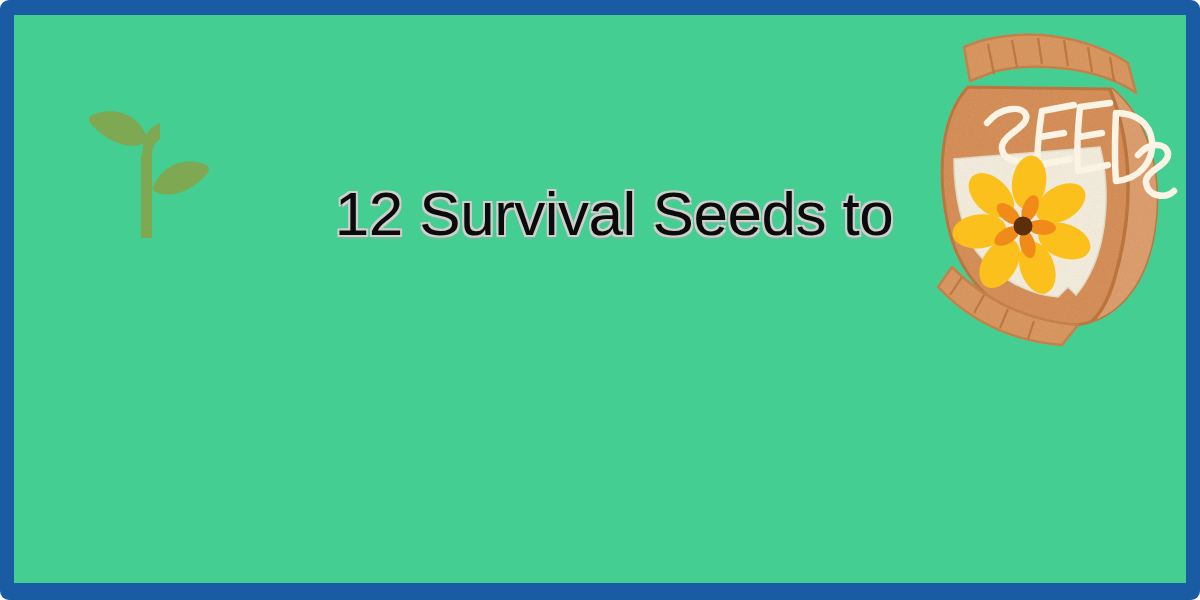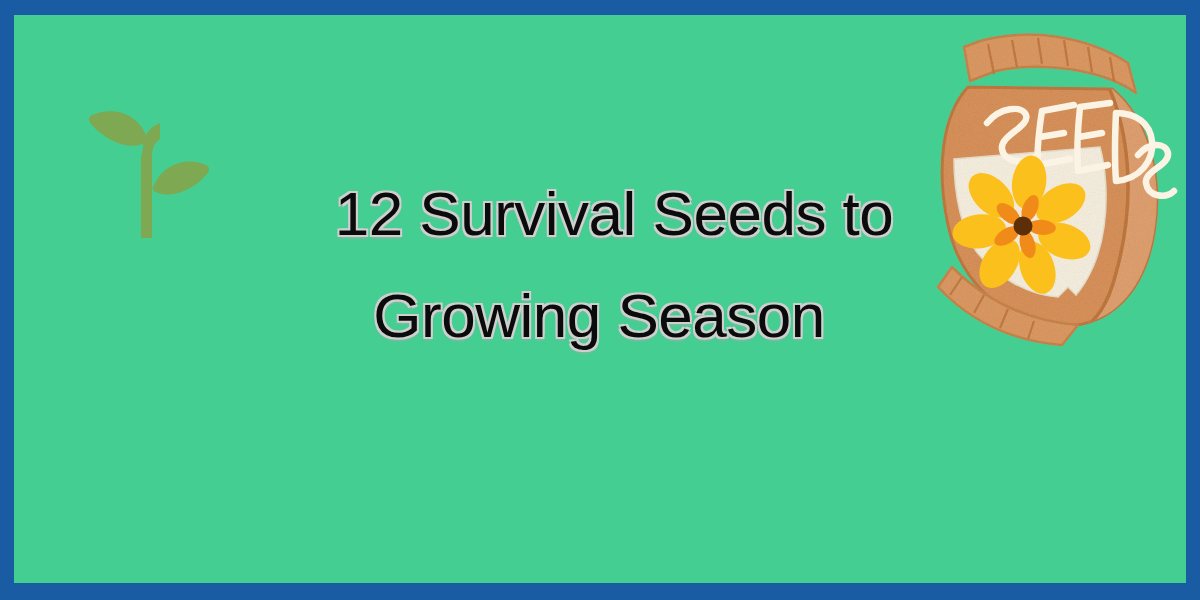--- a/index.html
+++ b/index.html
@@ -16,20 +16,21 @@
 
   
   .banner {
     position: relative;
     width: 1200px;
     height: 600px;
     box-sizing: border-box;
     background: #1a5ca4;        
     padding: 15px 14px 17px 14px;
     overflow: hidden;
+    border-radius: 9px;
   }
 
   
   .canvas {
     position: relative;
     width: 100%;
     height: 100%;
     background: #45ce91;        
     overflow: hidden;
   }
@@ -205,17 +206,16 @@
             <ellipse cx="0" cy="-19" rx="7.5" ry="14" transform="rotate(238)"></ellipse>
             <ellipse cx="0" cy="-19" rx="7.5" ry="14" transform="rotate(310)"></ellipse>
           </g>
           <circle cx="0" cy="0" r="9.5" fill="#5d2f09"></circle>
         </g>
       </svg>
     </div>
 
     <div class="title-block">
       <span class="title-line l1">12 Survival Seeds to</span>
-      <span class="title-line l3">Growing Season</span>
     </div>
 
   </div>
 </div>
 
 </body></html>

